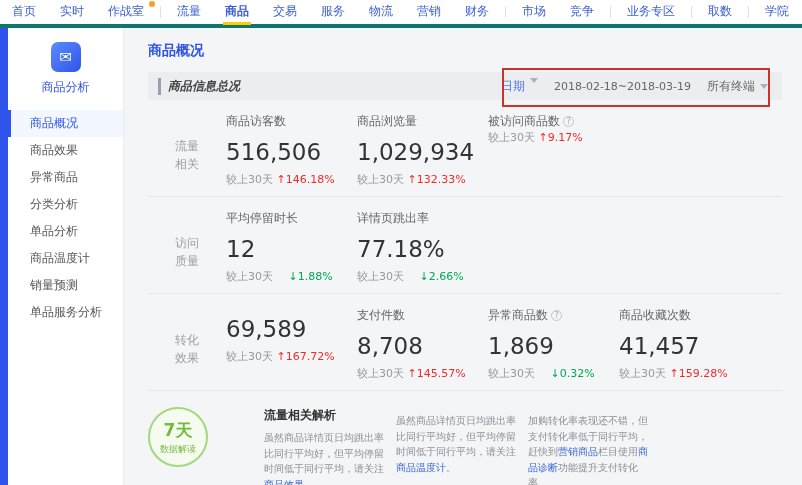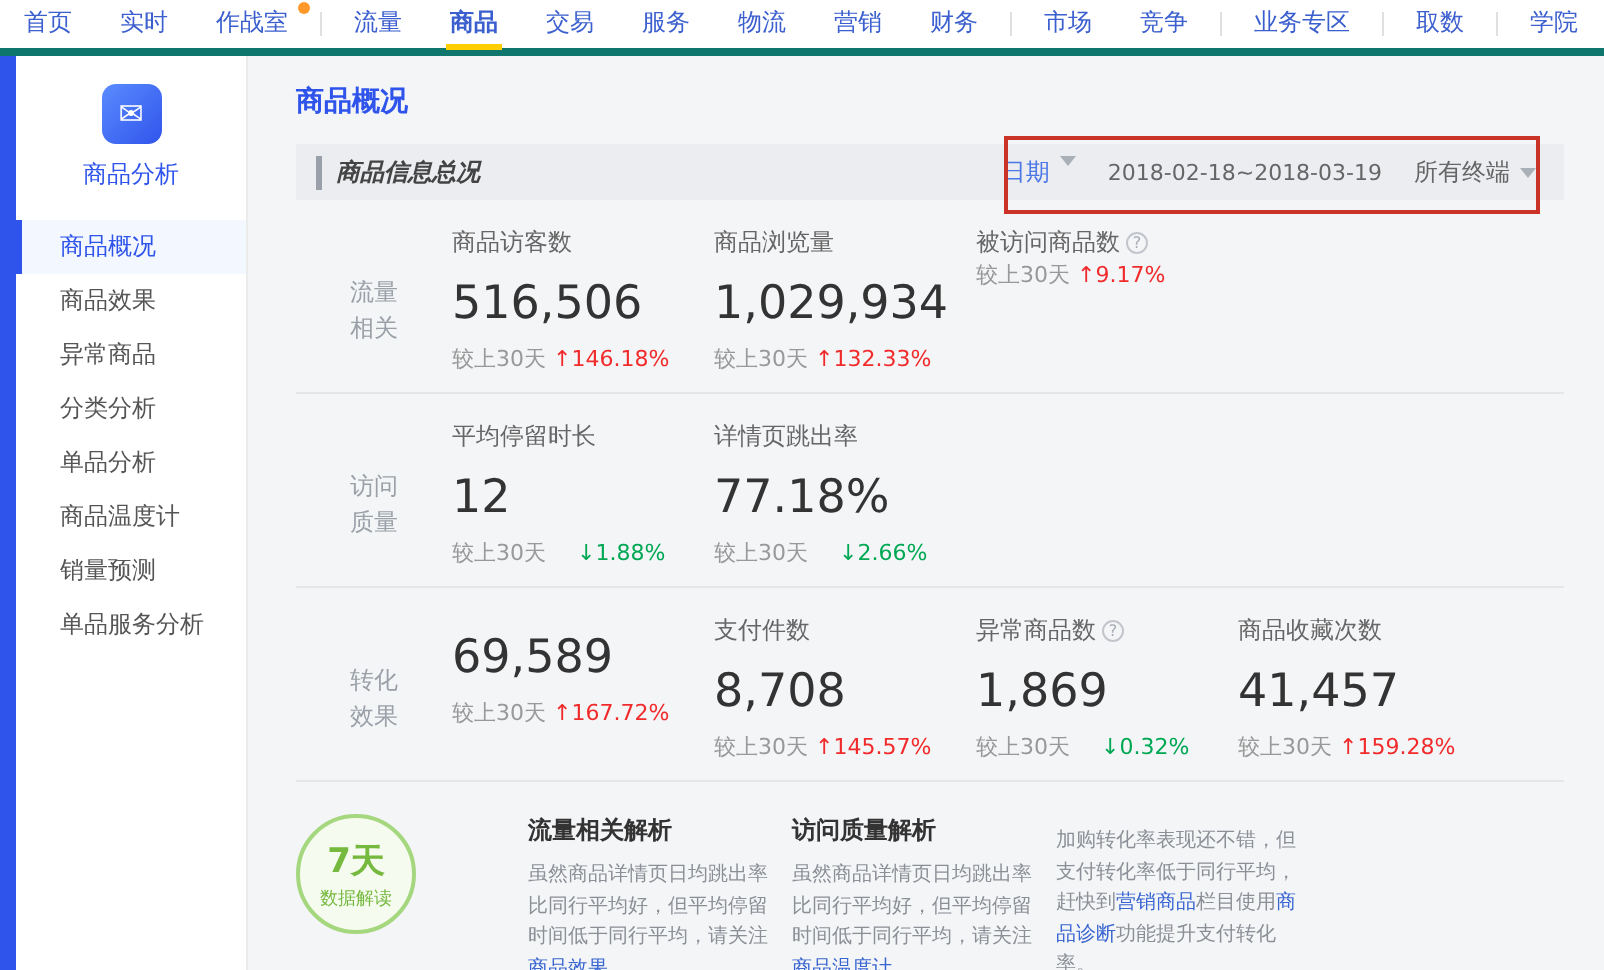--- a/index.html
+++ b/index.html
@@ -231,21 +231,20 @@
     <div class="insights">
       <div class="badge">
         <div class="badge-days">7天</div>
         <div class="badge-label">数据解读</div>
       </div>
       <div class="insight-col first">
         <div class="insight-title">流量相关解析</div>
         <p class="insight-text"><span>虽然商品详情页日均跳出率比同行平均好，但平均停留时间低于同行平均，请关注</span><a class="link">商品效果</a><span>。</span></p>
       </div>
       <div class="insight-col">
-        <div class="insight-title">访问质量解析</div>
         <p class="insight-text"><span>虽然商品详情页日均跳出率比同行平均好，但平均停留时间低于同行平均，请关注</span><a class="link">商品温度计</a><span>。</span></p>
       </div>
       <div class="insight-col">
         <p class="insight-text"><span>加购转化率表现还不错，但支付转化率低于同行平均，赶快到</span><a class="link">营销商品</a><span>栏目使用</span><a class="link">商品诊断</a><span>功能提升支付转化率。</span></p>
       </div>
     </div>
   </div>
 </div>
 
 <div class="annotation"></div>

